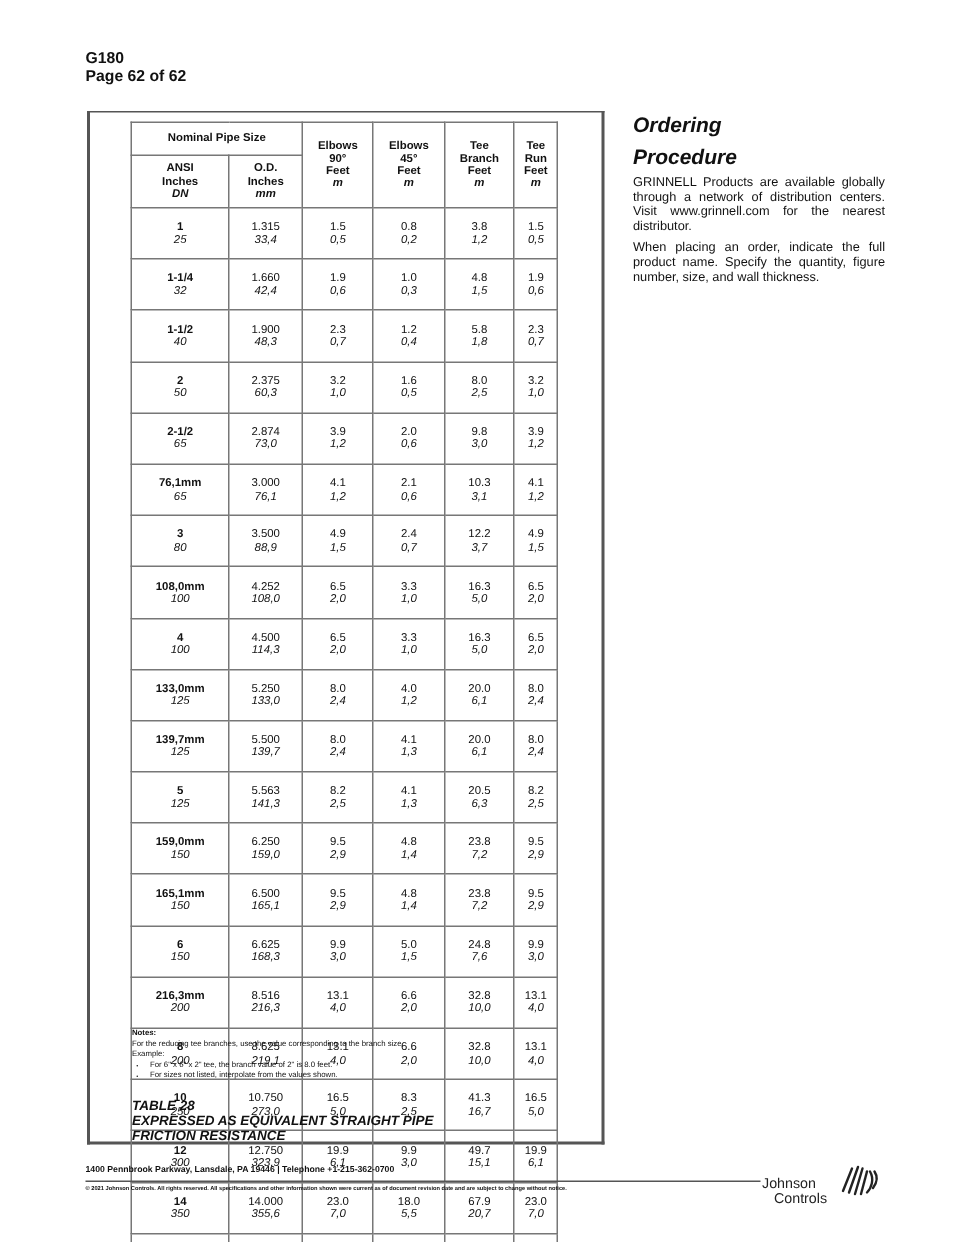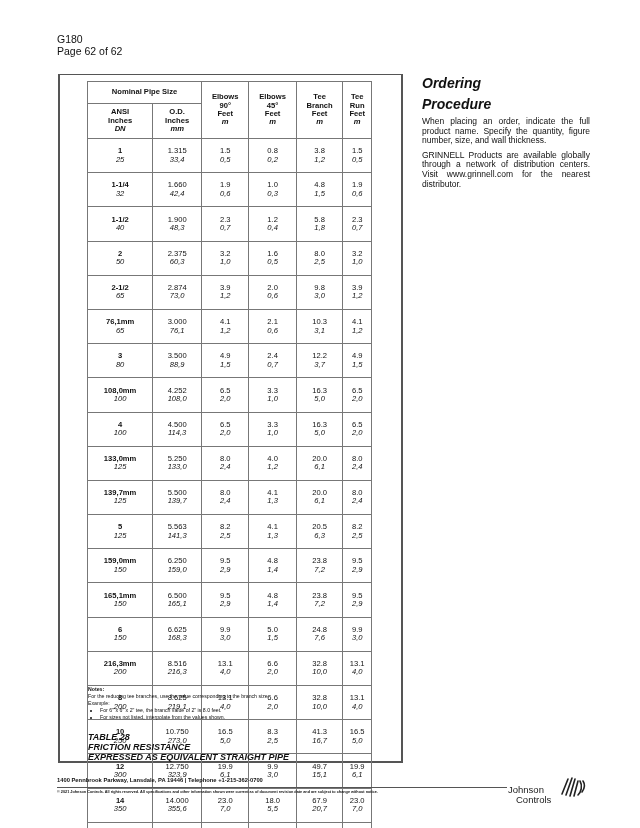--- a/index.html
+++ b/index.html
@@ -1,18 +1,18 @@
 <!DOCTYPE html>
 <html><head>
 <meta charset="utf-8">
 <style>
   html, body { margin: 0; padding: 0; background: #ffffff; }
   body { width: 640px; height: 828px; position: relative; overflow: hidden;
          font-family: "Liberation Sans", sans-serif; color: #111; }
-  .doc-id { position: absolute; left: 57px; top: 33px; font-weight: normal; font-size: 10.5px; line-height: 12px; }
+  .doc-id { position: absolute; left: 57px; top: 33px; font-weight: bold; font-size: 10.5px; line-height: 12px; }
   .frame { position: absolute; left: 58px; top: 74px; width: 341px; height: 687px;
            border-left: 2px solid #555; border-right: 2px solid #555; border-bottom: 2px solid #555; }
   .frame-top { position: absolute; left: 58px; top: 74px; width: 345px; border-top: 1px solid #555; }
   table.friction { position: absolute; left: 87px; top: 81px; width: 285px; border-collapse: collapse;
                    font-size: 7.6px; text-align: center; }
   table.friction td, table.friction th { border: 1.3px solid #777; padding: 0; line-height: 8.4px; }
   table.friction th { font-weight: bold; }
   .hdr1 th { height: 21px; }
   .hdr2 th { height: 34px; }
   .hdr-m { font-style: italic; }
@@ -628,31 +628,31 @@
   <div>For the reducing tee branches, use the value corresponding to the branch size.</div>
   <div>Example:</div>
   <ul>
     <li>For 6" x 6" x 2" tee, the branch value of 2" is 8.0 feet.</li>
     <li>For sizes not listed, interpolate from the values shown.</li>
   </ul>
 </div>
 
 <div class="caption">
   <div>TABLE 28</div>
+  <div>EXPRESSED AS EQUIVALENT STRAIGHT PIPE</div>
   <div>FRICTION RESISTANCE</div>
-  <div>EXPRESSED AS EQUIVALENT STRAIGHT PIPE</div>
 </div>
 
 <div class="side-title">
   <div>Ordering</div>
   <div>Procedure</div>
 </div>
 <div class="side-body">
+  <p>GRINNELL Products are available globally through a network of distribution centers. Visit www.grinnell.com for the nearest distributor.</p>
   <p>When placing an order, indicate the full product name. Specify the quantity, figure number, size, and wall thickness.</p>
-  <p>GRINNELL Products are available globally through a network of distribution centers. Visit www.grinnell.com for the nearest distributor.</p>
 </div>
 
 <div class="footer-addr">1400 Pennbrook Parkway, Lansdale, PA 19446 | Telephone +1-215-362-0700</div>
 <div class="footer-line"></div>
 <div class="footer-copy">© 2021 Johnson Controls. All rights reserved. All specifications and other information shown were current as of document revision date and are subject to change without notice.</div>
 
 <div class="logo">
   <div class="logo-text">
     <span>Johnson</span>
     <span class="l2">Controls</span>

